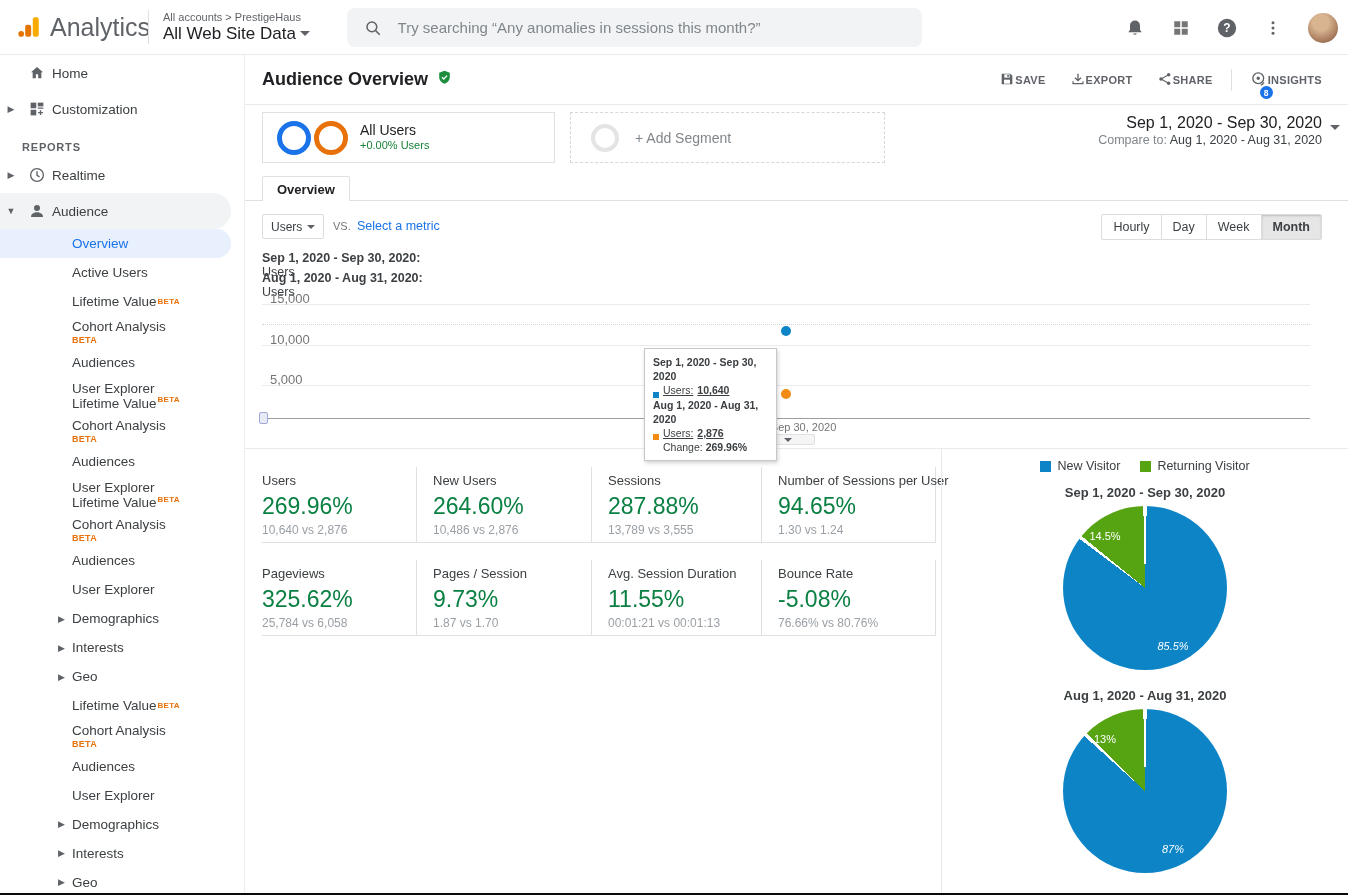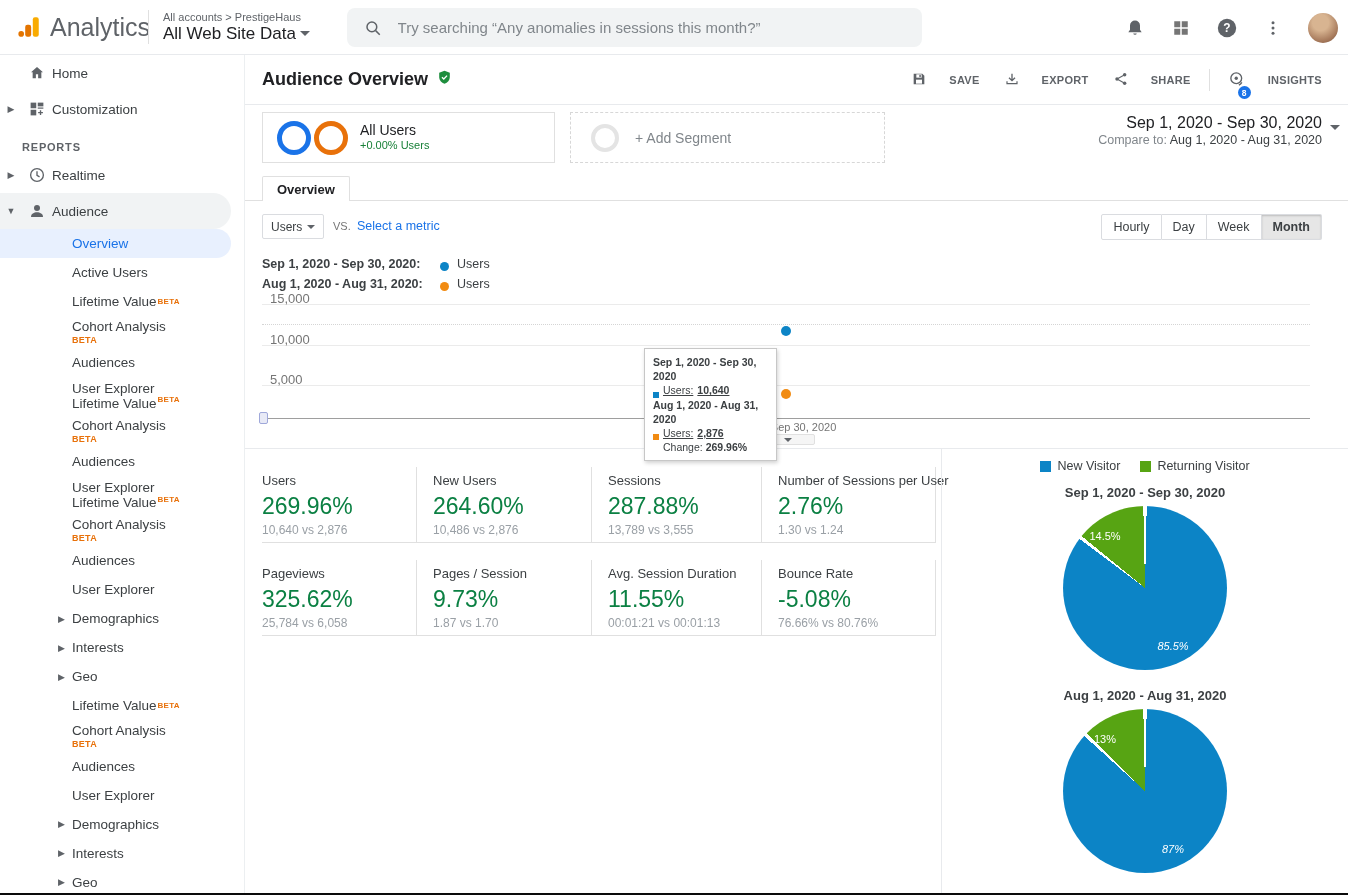--- a/index.html
+++ b/index.html
@@ -45,21 +45,21 @@
   .nav-cohort { padding:3px 0 3px 72px; font-size:13.5px; color:#3c4043; cursor:pointer; line-height:1.15; }
   .beta-below { display:block; font-size:9px; color:#e8710a; font-weight:bold; letter-spacing:.3px; }
   .nav-sub2 { padding:4px 0 4px 72px; font-size:13.5px; color:#3c4043; cursor:pointer; line-height:1.12; }
 
   
   #main { position:absolute; left:245px; top:55px; width:1103px; height:838px; background:#fff; }
   .report-header { position:absolute; left:0; top:0; width:1103px; height:50px; border-bottom:1px solid #e8eaed;
     display:flex; align-items:center; padding-left:17px; }
   .report-title { font-size:18px; font-weight:bold; color:#202124; margin-right:8px; }
   .actions { position:absolute; right:16px; top:0; height:50px; display:flex; align-items:center; gap:4px; }
-  .action-btn { display:flex; align-items:center; gap:22px; font-size:11px; font-weight:bold; letter-spacing:.3px;
+  .action-btn { display:flex; align-items:center; gap:0; font-size:11px; font-weight:bold; letter-spacing:.3px;
     color:#5f6368; padding:6px 10px; cursor:pointer; position:relative; }
   .action-sep { width:1px; height:22px; background:#e0e0e0; margin:0 4px; }
   .ins-badge { position:absolute; left:20px; top:22px; width:13px; height:13px; border-radius:50%; background:#1a73e8;
     color:#fff; font-size:8.5px; display:flex; align-items:center; justify-content:center; font-weight:bold; }
 
   .seg-card { position:absolute; top:57px; height:51px; background:#fff; border:1px solid #e0e0e0;
     display:flex; align-items:center; cursor:pointer; }
   #seg-all { left:17px; width:293px; }
   #seg-add { left:325px; width:315px; border:1px dashed #d7d7d7; }
   .ring { border-radius:50%; }
@@ -93,21 +93,21 @@
 
   .granularity { position:absolute; right:26px; top:13px; display:flex;margin-left:8px; }
   .gran-btn { height:26px; padding:0 11px; border:1px solid #dadce0; border-left:none; background:#fff;
     font-size:12.5px; color:#3c4043; display:flex; align-items:center; cursor:pointer;
     font-family:"Liberation Sans", sans-serif; }
   .gran-btn:first-child { border-left:1px solid #dadce0; border-radius:2px 0 0 2px; }
   .gran-btn:last-child { border-radius:0 2px 2px 0; }
   .gran-btn.active { background:#e6e6e6; box-shadow:inset 0 1px 2px rgba(0,0,0,.18); font-weight:bold; }
 
   .chart-legend { position:absolute; left:17px; top:50px; }
-  .cl-row { display:flex; align-items:flex-end; height:20px; font-size:12.5px; }
+  .cl-row { display:flex; align-items:flex-start; height:20px; font-size:12.5px;flex-direction:column; }
   .cl-date { font-weight:bold; color:#3c4043; width:172px; }
   .cl-dot { width:9px; height:9px; border-radius:50%; margin:0 8px 0 6px; }
   .cl-series { color:#3c4043; }
 
   .chart { position:absolute; left:17px; top:93px; width:1048px; height:125px; }
   .gridline { position:absolute; left:0; right:0; height:1px; background:#ebebeb; }
   .gridline.dotted { background:none; border-top:1px dotted #d5d5d5; }
   .ytick { position:absolute; left:8px; font-size:13px; color:#757575; transform:translateY(-13px); }
   .xaxis { position:absolute; left:0; right:0; top:124px; height:1px; background:#9e9e9e; }
   .axis-handle { position:absolute; left:-3px; top:118px; width:9px; height:12px; background:#e8eaf6;
@@ -494,21 +494,21 @@
             <div class="m-pct">264.60%</div>
             <div class="m-sub">10,486 vs 2,876</div>
           </div>
           <div class="mcard" style="width: 170px;">
             <div class="m-label">Sessions</div>
             <div class="m-pct">287.88%</div>
             <div class="m-sub">13,789 vs 3,555</div>
           </div>
           <div class="mcard" style="width: 174px;">
             <div class="m-label">Number of Sessions per User</div>
-            <div class="m-pct">2.76%</div>
+            <div class="m-pct">94.65%</div>
             <div class="m-sub">1.30 vs 1.24</div>
           </div>
         </div>
         <div class="mrow">
           <div class="mcard" style="width: 155px;">
             <div class="m-label">Pageviews</div>
             <div class="m-pct">325.62%</div>
             <div class="m-sub">25,784 vs 6,058</div>
           </div>
           <div class="mcard" style="width: 175px;">

